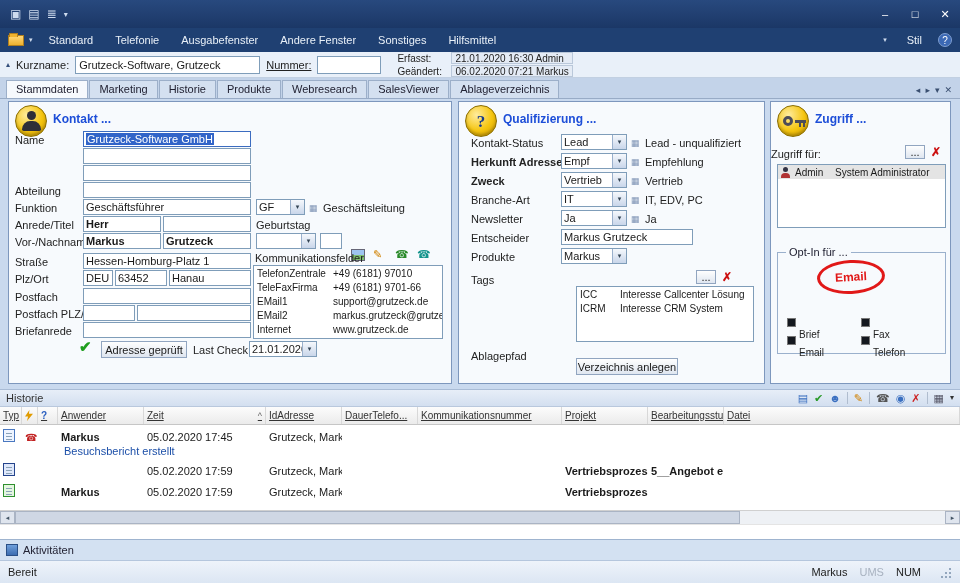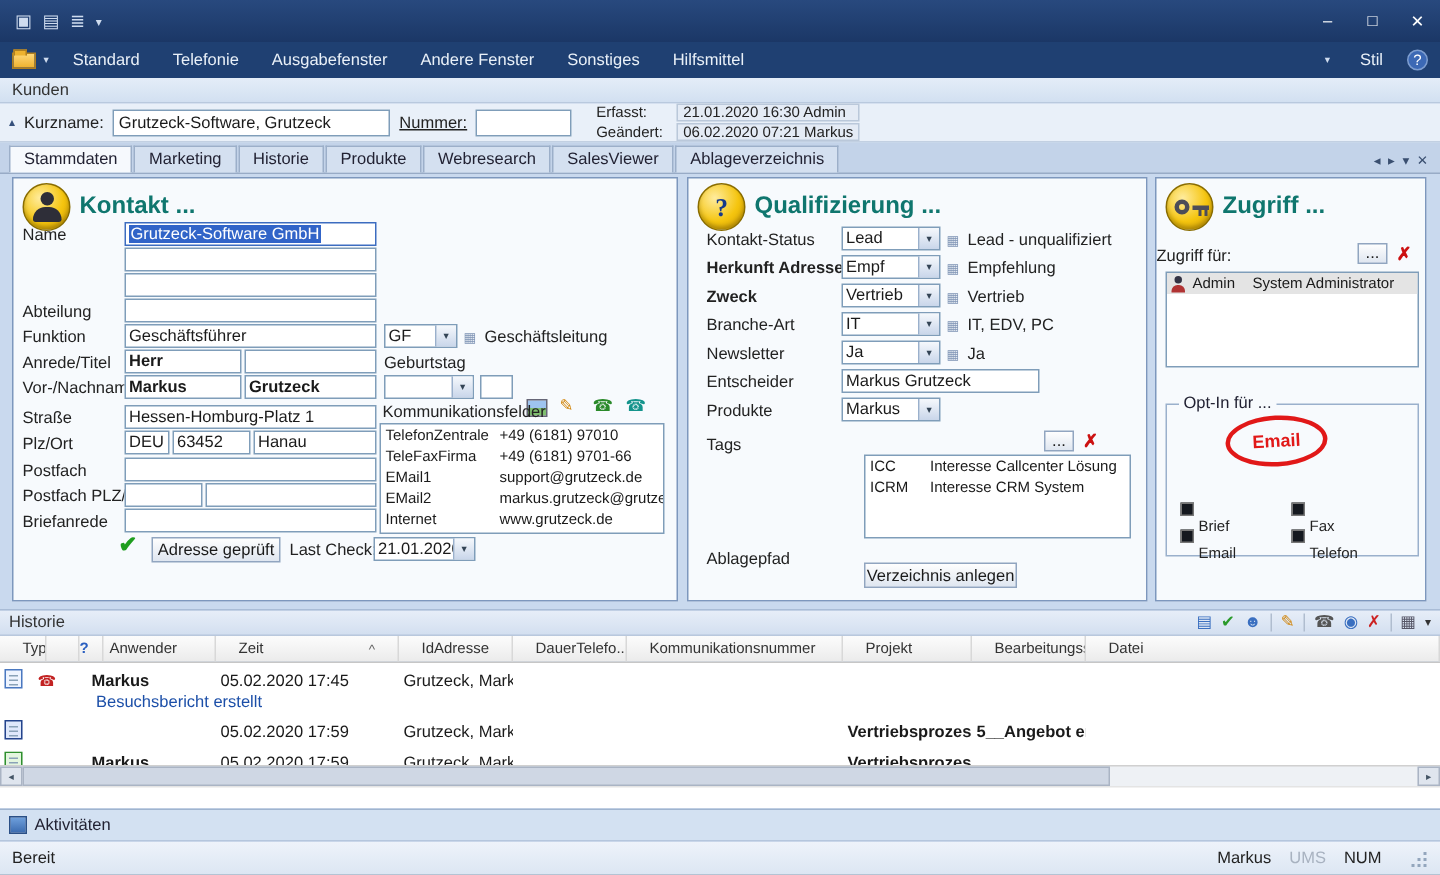--- a/index.html
+++ b/index.html
@@ -37,21 +37,21 @@
   .mlab { font-size:10px; color:#222; width:50px; }
   .rh-ro { background:#e4ebf5; border:1px solid #bac8da; height:12px; font-size:10px; display:flex; align-items:center; padding:0 3px; width:122px; color:#222; white-space:nowrap; overflow:hidden; }
   .tabstrip { flex:0 0 19px; background:#c3d3e9; display:flex; align-items:flex-end; padding:2px 6px 0; gap:1px; border-bottom:1px solid #98abc6;justify-content:flex-end; }
   .tab { padding:2px 9px 3px; font-size:11px; background:#d4e0f0; border:1px solid #9cafc9; border-bottom:none; color:#223; white-space:nowrap; }
   .tab.active { background:#f6f9fd; }
   .tabstrip-right { margin-left:auto; display:flex; gap:5px; align-items:center; padding:0 2px 3px; color:#3a4f70; font-size:9px; }
   .tsbtn { font-size:9px; }
   
   .main { flex:0 0 290px; position:relative; background:#c9d9ee; }
   .panel { position:absolute; background:#f7fafd; border:1px solid #7d97bd; }
-  .ptitle { position:absolute; font-weight:bold; font-size:16px; color:#0f766e; white-space:nowrap; }
+  .ptitle { position:absolute; font-weight:bold; font-size:12px; color:#1d4ed8; white-space:nowrap; }
   .picon { position:absolute; top:3px; left:6px; width:32px; height:32px; border-radius:50%;
     background:radial-gradient(circle at 35% 30%, #ffec9e, #f5c50f 55%, #cf9a00);
     border:1px solid #8a6d00; box-shadow:inset 0 -2px 3px rgba(0,0,0,.25); }
   .pg-head { position:absolute; left:11px; top:5px; width:9px; height:9px; border-radius:50%; background:#2e2e38; }
   .pg-body { position:absolute; left:6px; top:15px; width:19px; height:10px; border-radius:9px 9px 2px 2px; background:#2e2e38; }
   .pg-q { position:absolute; inset:0; display:flex; align-items:center; justify-content:center; font:bold 17px/1 "Liberation Serif", serif; color:#173a8a; }
   .pg-key { position:absolute; left:5px; top:10px; width:10px; height:10px; border:3px solid #4c4c58; border-radius:50%; }
   .pg-stem { position:absolute; left:17px; top:14px; width:11px; height:3px; background:#4c4c58; }
   .pg-stem::after { content:""; position:absolute; right:1px; top:3px; width:2px; height:4px; background:#4c4c58; box-shadow:-4px 0 0 #4c4c58; }
   .lab { position:absolute; white-space:nowrap; color:#222; font-size:11px; }
@@ -83,21 +83,21 @@
   .mini-person { width:9px; height:11px; position:relative; margin-right:5px; flex:none; }
   .mini-person::before { content:""; position:absolute; top:0; left:2px; width:5px; height:5px; border-radius:50%; background:#334; }
   .mini-person::after { content:""; position:absolute; bottom:0; left:0; width:9px; height:5px; border-radius:4px 4px 0 0; background:#b03333; }
   
   .hist-bar { flex:0 0 18px; background:linear-gradient(#e7eef8,#d3dff0); border-top:1px solid #a9bcd6; border-bottom:1px solid #b9c8dd; display:flex; align-items:center; padding:0 6px; color:#333; }
   .hist-tools { margin-left:auto; display:flex; gap:6px; align-items:center; }
   .htool { font-size:11px; line-height:12px; display:inline-block; }
   .hsep { width:1px; height:12px; background:#b0bdcf; display:inline-block; }
   .hgrid { display:grid; grid-template-columns:22px 16px 20px 86px 122px 76px 76px 144px 86px 76px 1fr; align-items:center; }
   .hhead { flex:0 0 16px; background:linear-gradient(#fcfcfc,#ebebeb); border-bottom:1px solid #c6c6c6; }
-  .hc { height:17px; border-right:1px solid #d8d8d8; padding:0 15px; display:flex; align-items:center; font-size:10px; color:#333; overflow:hidden; white-space:nowrap; }
+  .hc { height:17px; border-right:1px solid #d8d8d8; padding:0 3px; display:flex; align-items:center; font-size:10px; color:#333; overflow:hidden; white-space:nowrap;text-decoration:underline; }
   .sortc { margin-left:auto; color:#666; font-size:9px; }
   .lightning { display:inline-block; width:8px; height:11px; background:#e09b00; clip-path:polygon(55% 0,0 60%,38% 60%,25% 100%,100% 35%,50% 35%); }
   .qhdr { color:#2a5fc0; font-weight:bold; font-size:10px; }
   .hbody { flex:1 1 auto; background:#fff; overflow:hidden; padding-top:3px; }
   .hrow { height:17px; }
   .hrow .cell { padding:0 3px; font-size:11px; white-space:nowrap; overflow:hidden; }
   .cell.bold { font-weight:bold; }
   .note { color:#1c4fa8; font-size:11px; padding:0 3px 2px 64px; height:13px; }
   .rowgap { height:4px; }
   .micon { width:12px; height:13px; border:1px solid #6a7a90; background:#fff; position:relative; display:inline-block; }
@@ -149,23 +149,20 @@
     <span class="menu-item">Andere Fenster</span>
     <span class="menu-item">Sonstiges</span>
     <span class="menu-item">Hilfsmittel</span>
     <span class="menubar-right">
       <span class="mcaret">▾</span>
       <span class="menu-item">Stil</span>
       <span class="help-circle">?</span>
     </span>
   </div>
 
-  <div class="kundenbar">
-    <span>Kunden</span>
-  </div>
 
   <div class="rechdr">
     <span class="expander">▴</span>
     <span class="lab2">Kurzname:</span>
     <div class="rh-box" style="width:185px">
         <span>Grutzeck-Software, Grutzeck</span>
       </div>
     <span class="lab2 u">Nummer:</span>
     <div class="rh-box" style="width:64px">
         <span></span>

